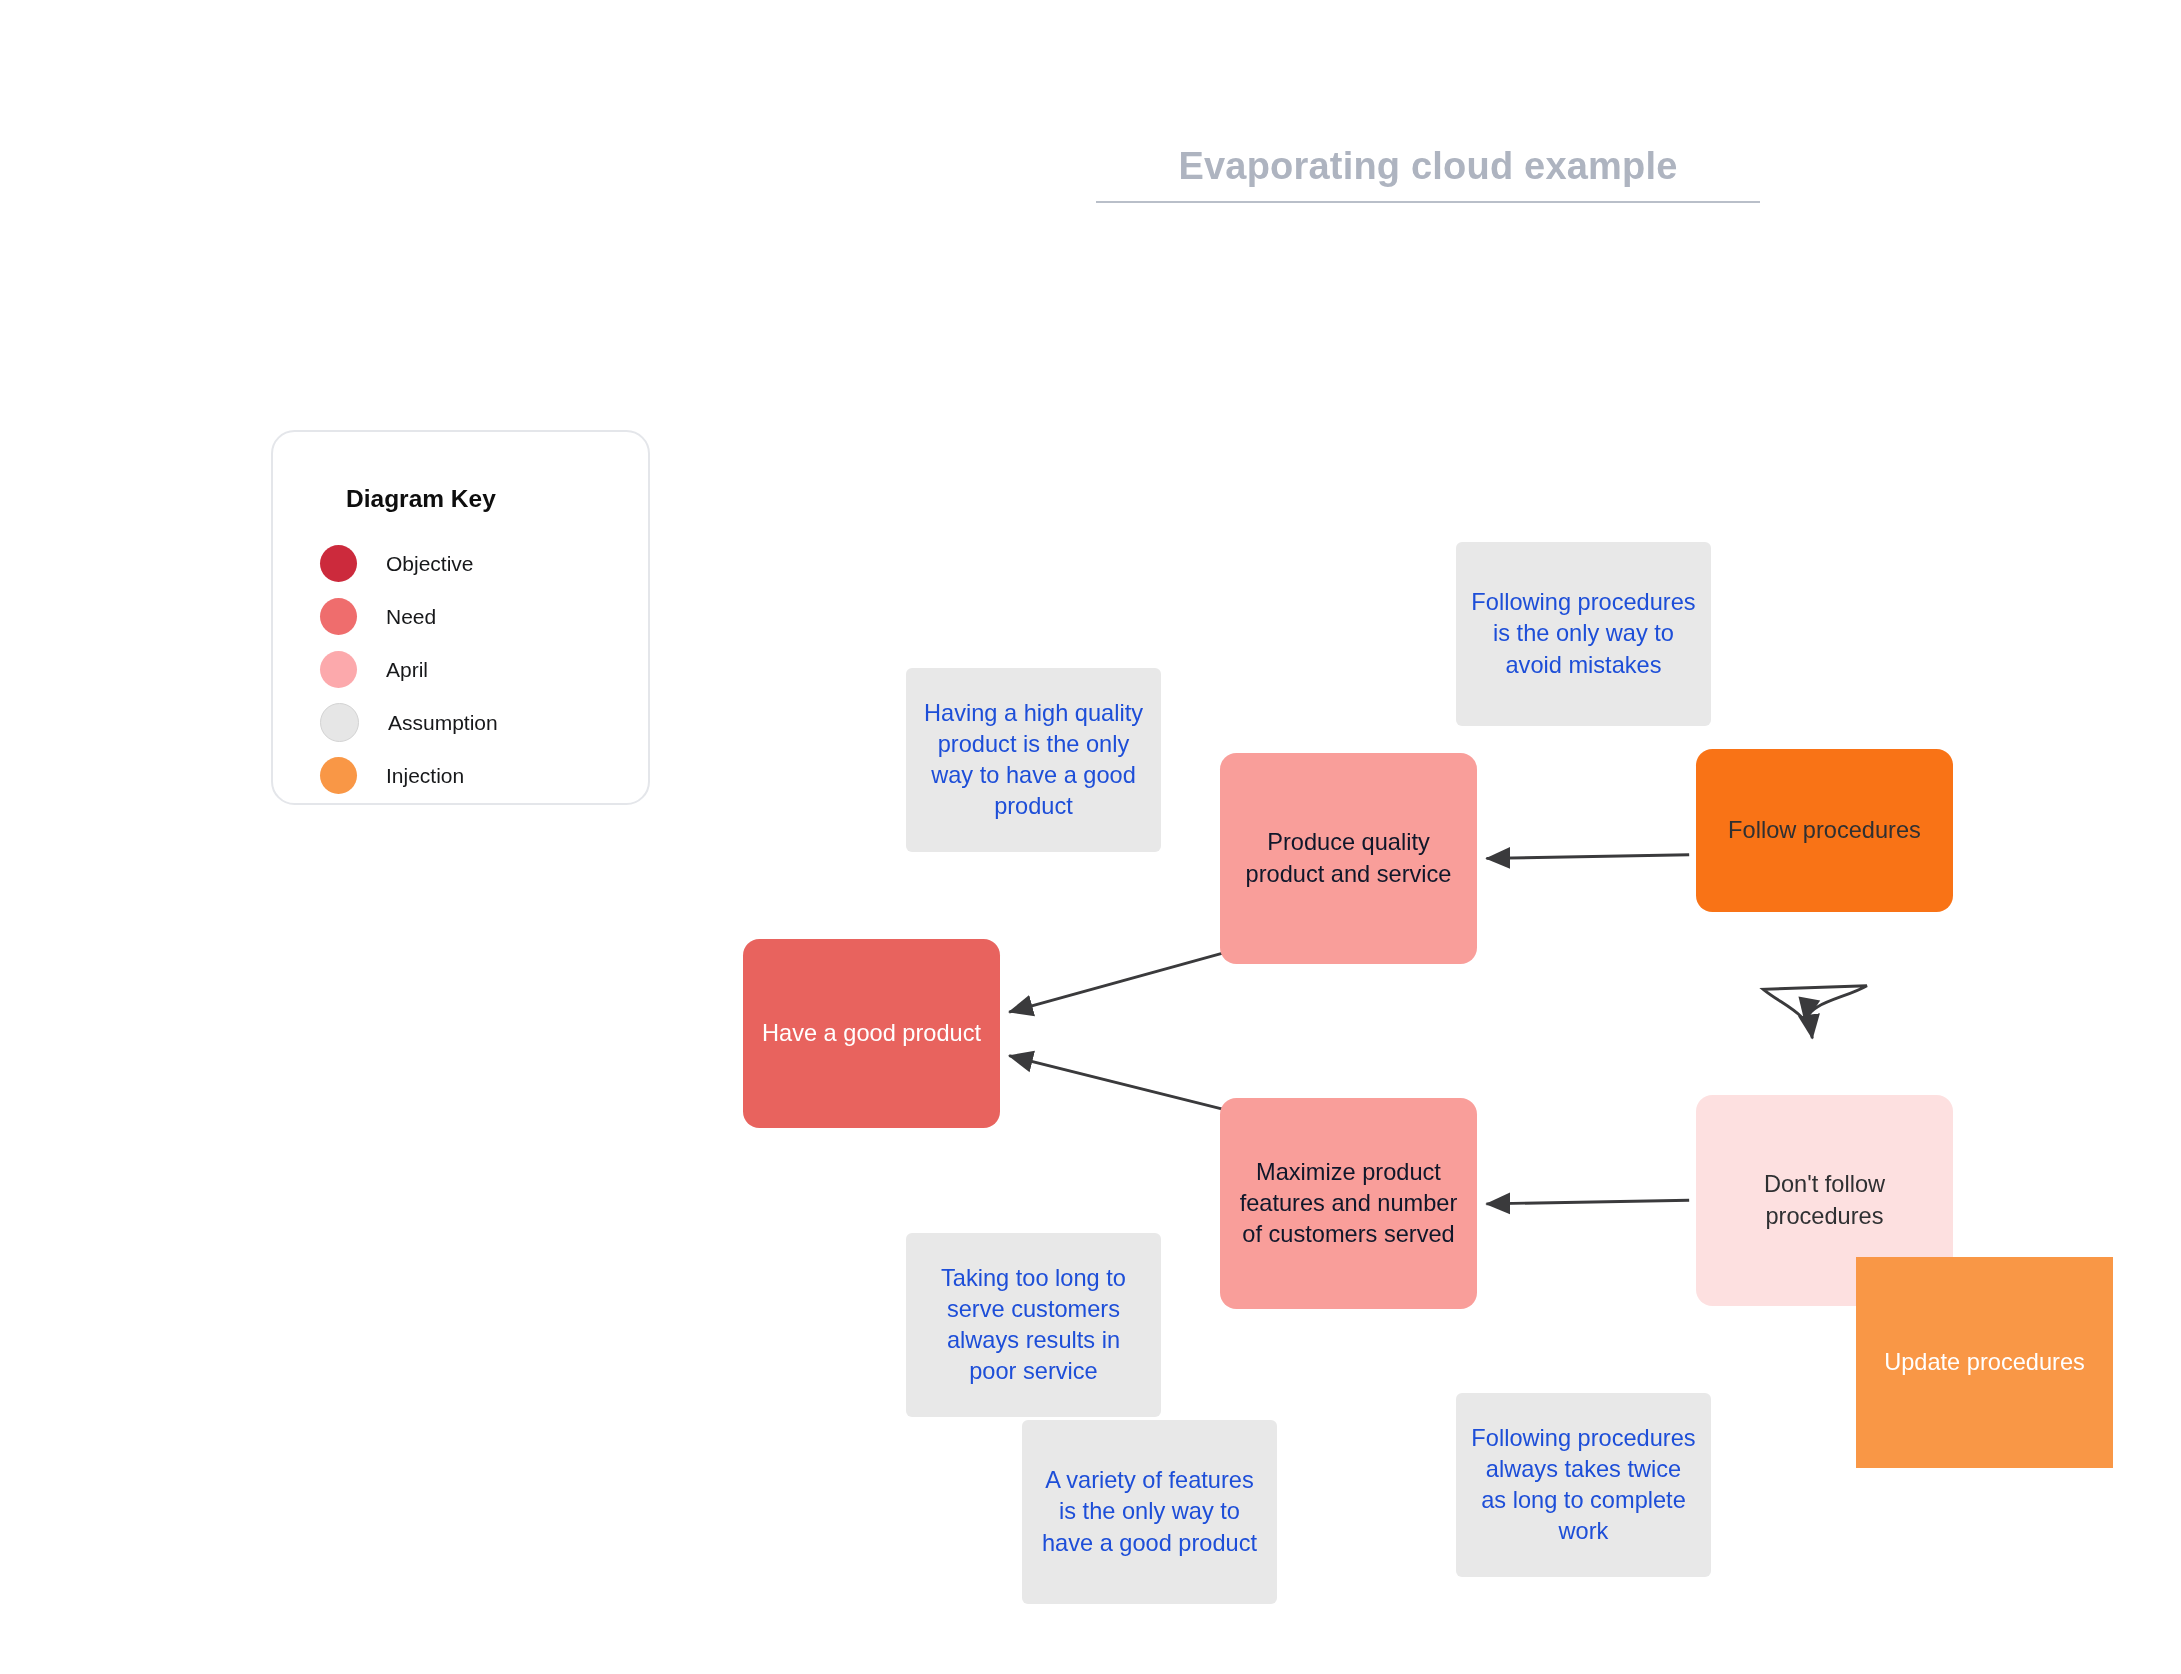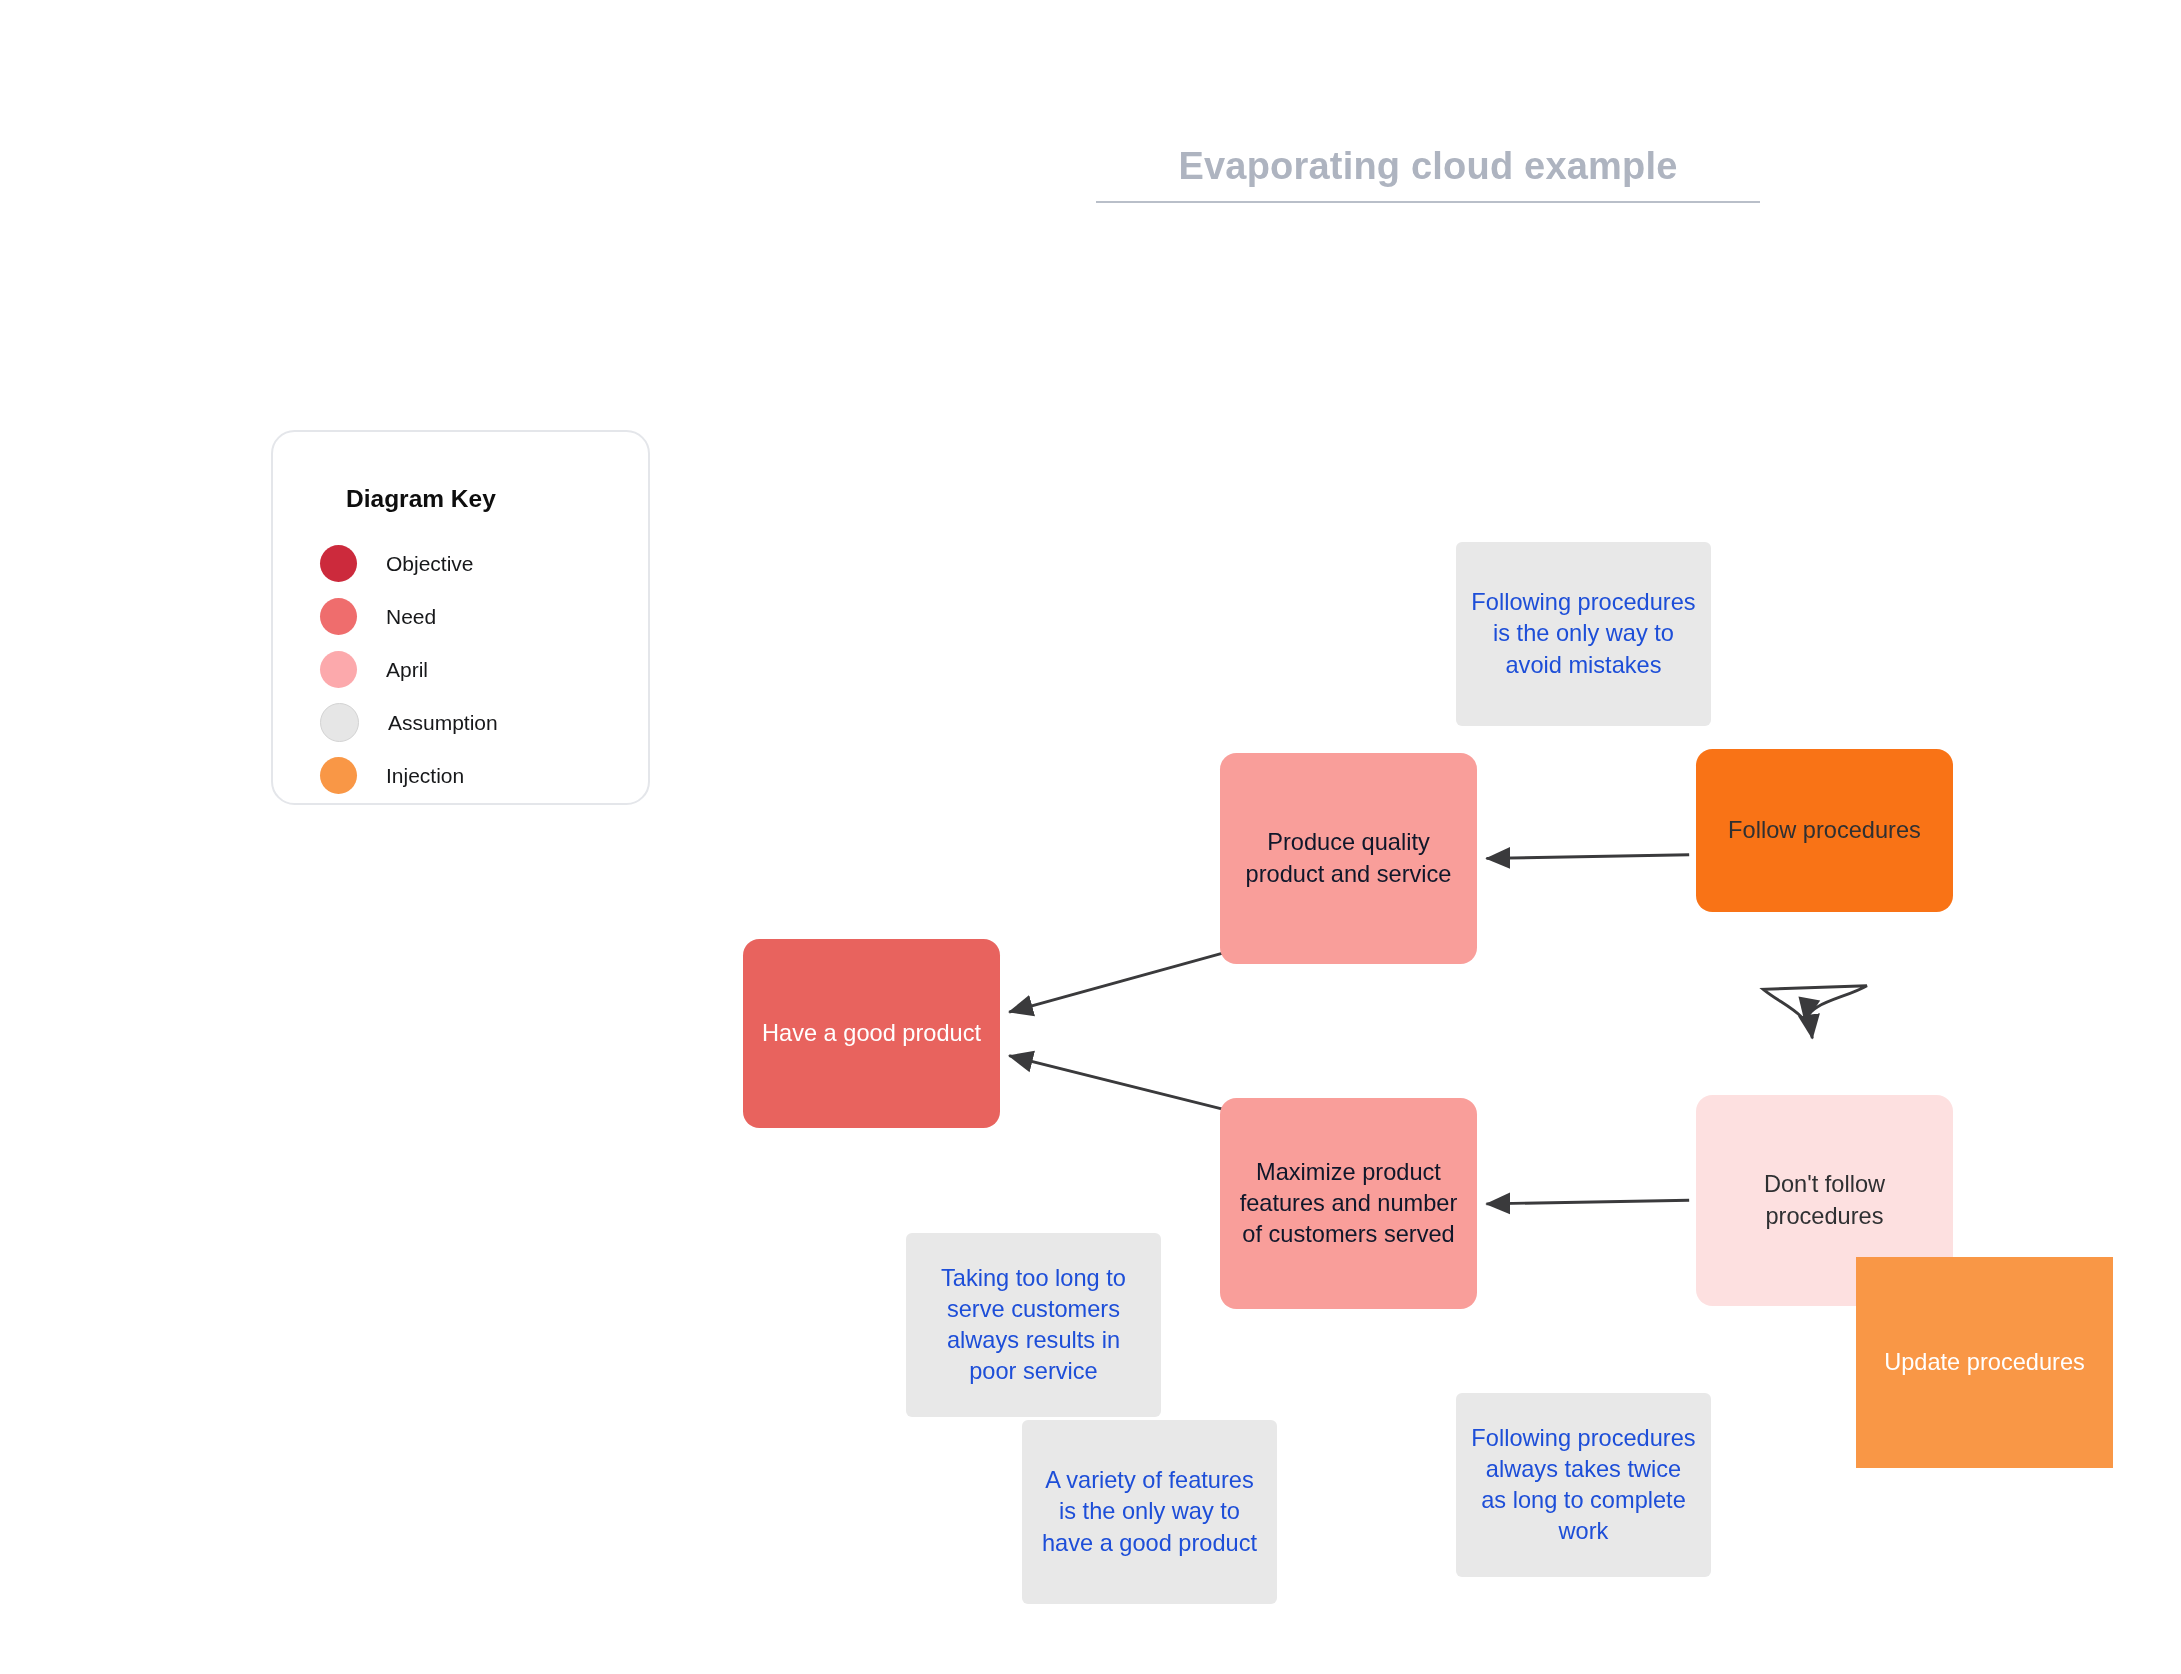--- a/index.html
+++ b/index.html
@@ -185,20 +185,23 @@
     </div>
     <div class="node node-want" style="left: 1696px; top: 749px; width: 257px; height: 163px; background: #f97316;">
       <span>Follow procedures</span>
     </div>
     <div class="node node-want" style="left: 1696px; top: 1095px; width: 257px; height: 211px; background: rgb(253, 224, 224);">
       <span>Don't follow procedures</span>
     </div>
     <div class="node node-injection" style="left: 1856px; top: 1257px; width: 257px; height: 211px; background: rgb(249, 151, 70);">
       <span>Update procedures</span>
     </div>
+    <div class="node node-assumption" style="left: 906px; top: 637px; width: 255px; height: 184px; background: rgb(232, 232, 232);">
+      <span>Having a high quality product is the only way to have a good product</span>
+    </div>
     <div class="node node-assumption" style="left: 1456px; top: 511px; width: 255px; height: 184px; background: rgb(232, 232, 232);">
       <span>Following procedures is the only way to avoid mistakes</span>
     </div>
     <div class="node node-assumption" style="left: 906px; top: 1202px; width: 255px; height: 184px; background: rgb(232, 232, 232);">
       <span>Taking too long to serve customers always results in poor service</span>
     </div>
     <div class="node node-assumption" style="left: 1456px; top: 1362px; width: 255px; height: 184px; background: rgb(232, 232, 232);">
       <span>Following procedures always takes twice as long to complete work</span>
     </div>
     <div class="node node-assumption" style="left: 1022px; top: 1389px; width: 255px; height: 184px; background: rgb(232, 232, 232);">

